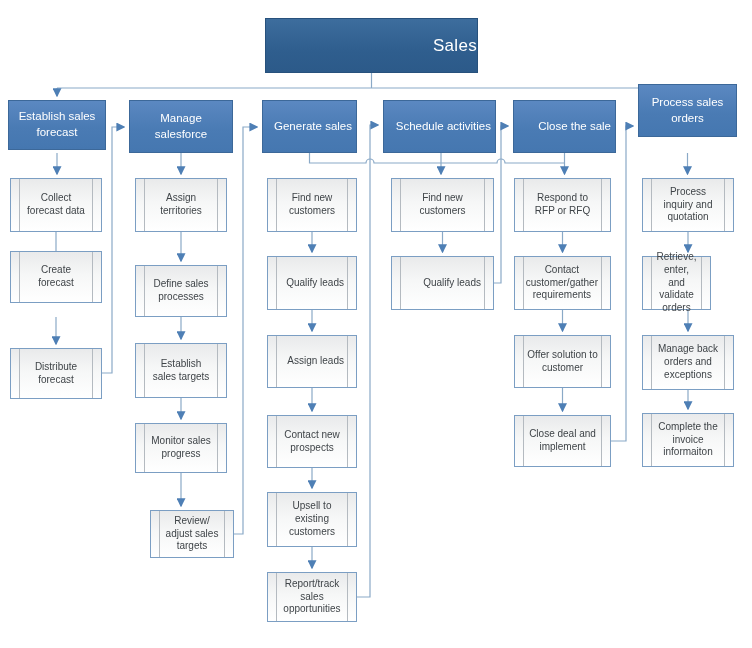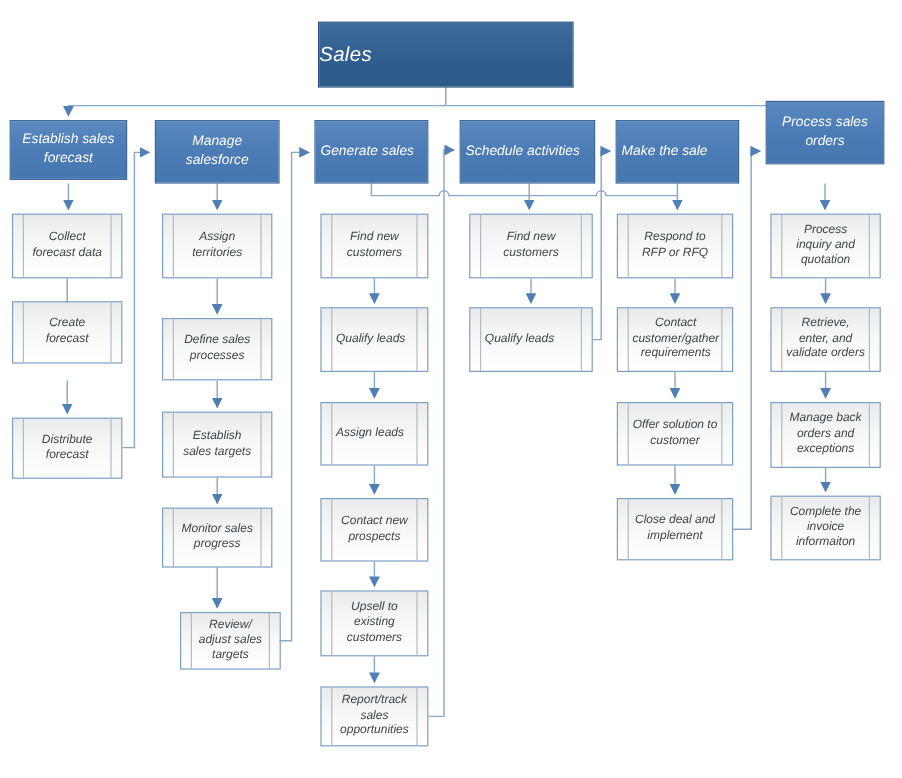--- a/index.html
+++ b/index.html
@@ -2,22 +2,22 @@
 <html><head>
 <meta charset="utf-8">
 <style>
   html,body{margin:0;padding:0;background:#ffffff;}
   .canvas{
     position:relative;width:752px;height:648px;background:#ffffff;
     font-family:"Liberation Sans", sans-serif;overflow:hidden;
   }
   svg.connectors{position:absolute;left:0;top:0;width:752px;height:648px;}
   .node{
-    position:absolute;display:flex;align-items:center;justify-content:flex-start;
-    text-align:center;box-sizing:border-box;font-style:italic;
+    position:absolute;display:flex;align-items:center;justify-content:flex-end;
+    text-align:center;box-sizing:border-box;
   }
   .root{
     background:linear-gradient(180deg,#3d6d9d 0%,#2f5e8e 60%,#2c5a89 100%);
     border:1px solid #27517c;color:#ffffff;font-size:17px;letter-spacing:.3px;
   }
   .lvl2{
     background:linear-gradient(180deg,#5b88c1 0%,#4a7bb4 55%,#4577b0 100%);
     border:1px solid #3c6899;color:#ffffff;font-size:11.5px;line-height:1.35;
     padding:2px 4px;
   }
@@ -101,21 +101,21 @@
   <div class="node lvl2" style="left:129px;top:100px;width:104px;height:53px">
     <span class="label">Manage salesforce</span>
   </div>
   <div class="node lvl2" style="left:262px;top:100px;width:95px;height:53px">
     <span class="label">Generate sales</span>
   </div>
   <div class="node lvl2" style="left:383px;top:100px;width:113px;height:53px">
     <span class="label">Schedule activities</span>
   </div>
   <div class="node lvl2" style="left:513px;top:100px;width:103px;height:53px">
-    <span class="label">Make the sale</span>
+    <span class="label">Close the sale</span>
   </div>
   <div class="node lvl2" style="left:638px;top:84px;width:99px;height:53px">
     <span class="label">Process sales orders</span>
   </div>
 
   <div class="node sub" style="left:10px;top:178px;width:92px;height:54px">
     <span class="label">Collect forecast data</span>
   </div>
   <div class="node sub" style="left:10px;top:251px;width:92px;height:52px">
     <span class="label">Create forecast</span>
@@ -175,21 +175,21 @@
   <div class="node sub" style="left:514px;top:335px;width:97px;height:53px">
     <span class="label">Offer solution to customer</span>
   </div>
   <div class="node sub" style="left:514px;top:415px;width:97px;height:52px">
     <span class="label">Close deal and implement</span>
   </div>
 
   <div class="node sub" style="left:642px;top:178px;width:92px;height:54px">
     <span class="label">Process inquiry and quotation</span>
   </div>
-  <div class="node sub" style="left:642px;top:256px;width:92px;height:54px">
+  <div class="node sub" style="left:642px;top:256px;width:69px;height:54px">
     <span class="label">Retrieve, enter, and validate orders</span>
   </div>
   <div class="node sub" style="left:642px;top:335px;width:92px;height:55px">
     <span class="label">Manage back orders and exceptions</span>
   </div>
   <div class="node sub" style="left:642px;top:413px;width:92px;height:54px">
     <span class="label">Complete the invoice informaiton</span>
   </div>
 
 </div>

